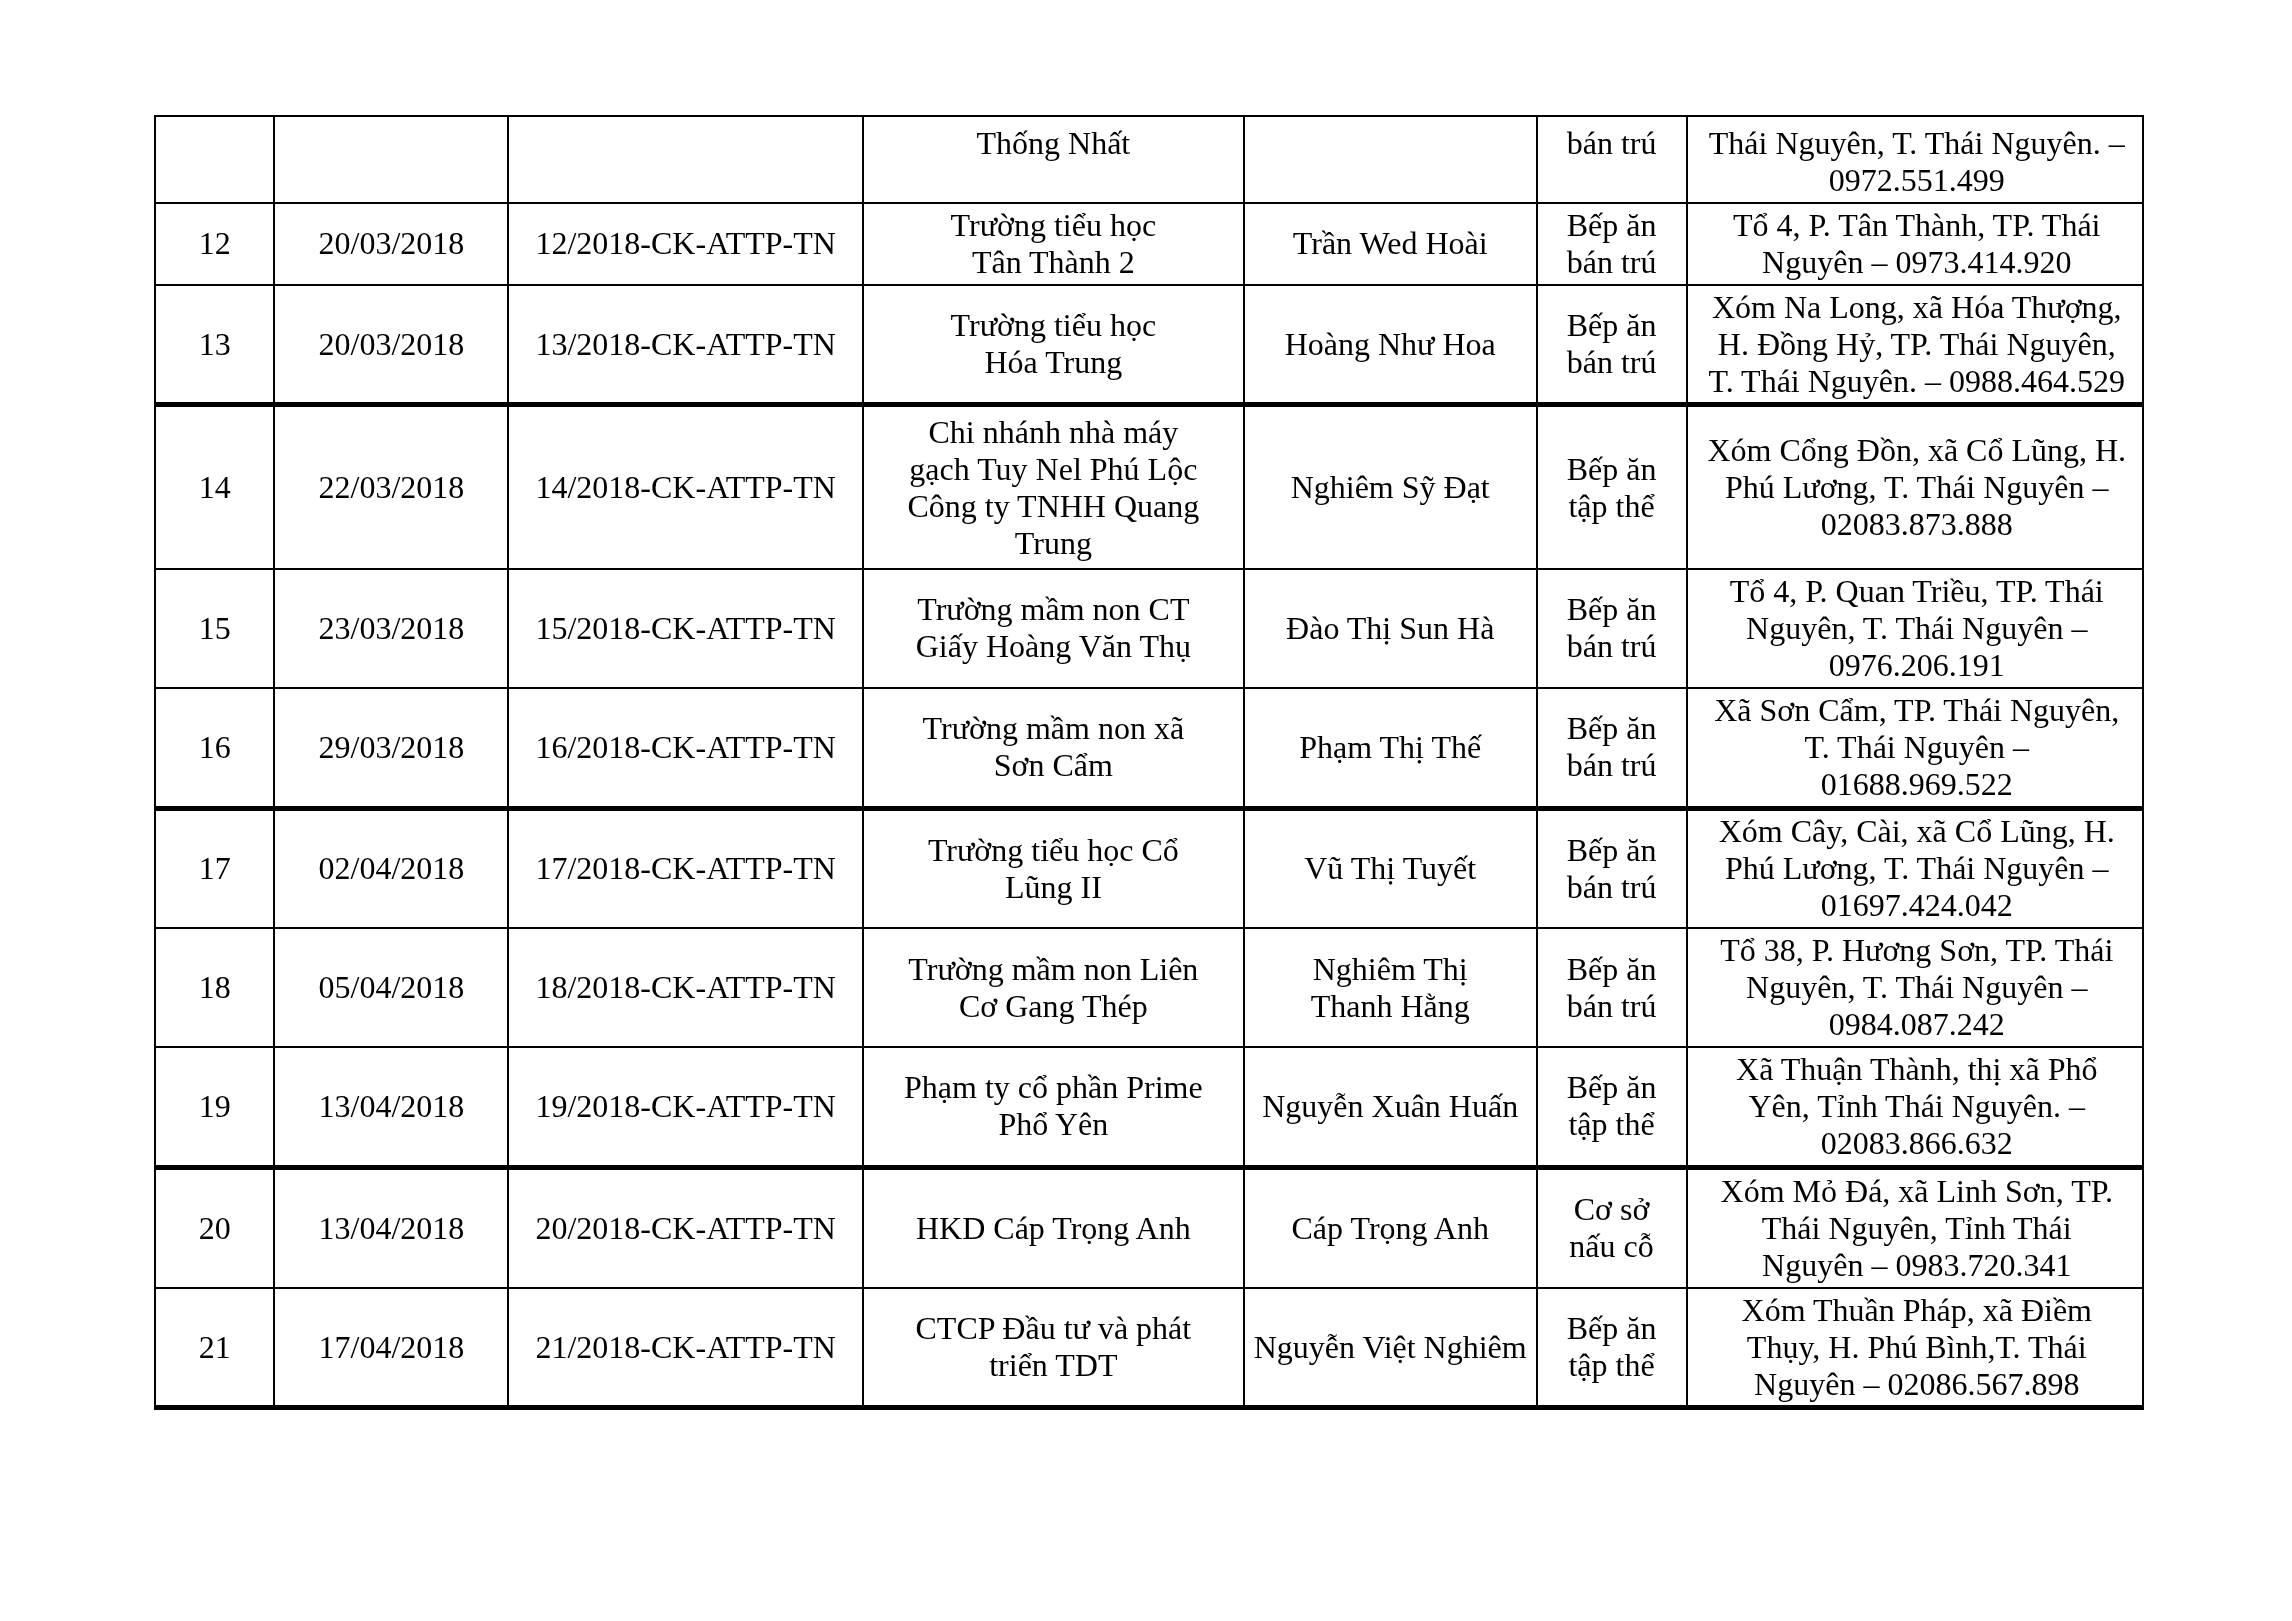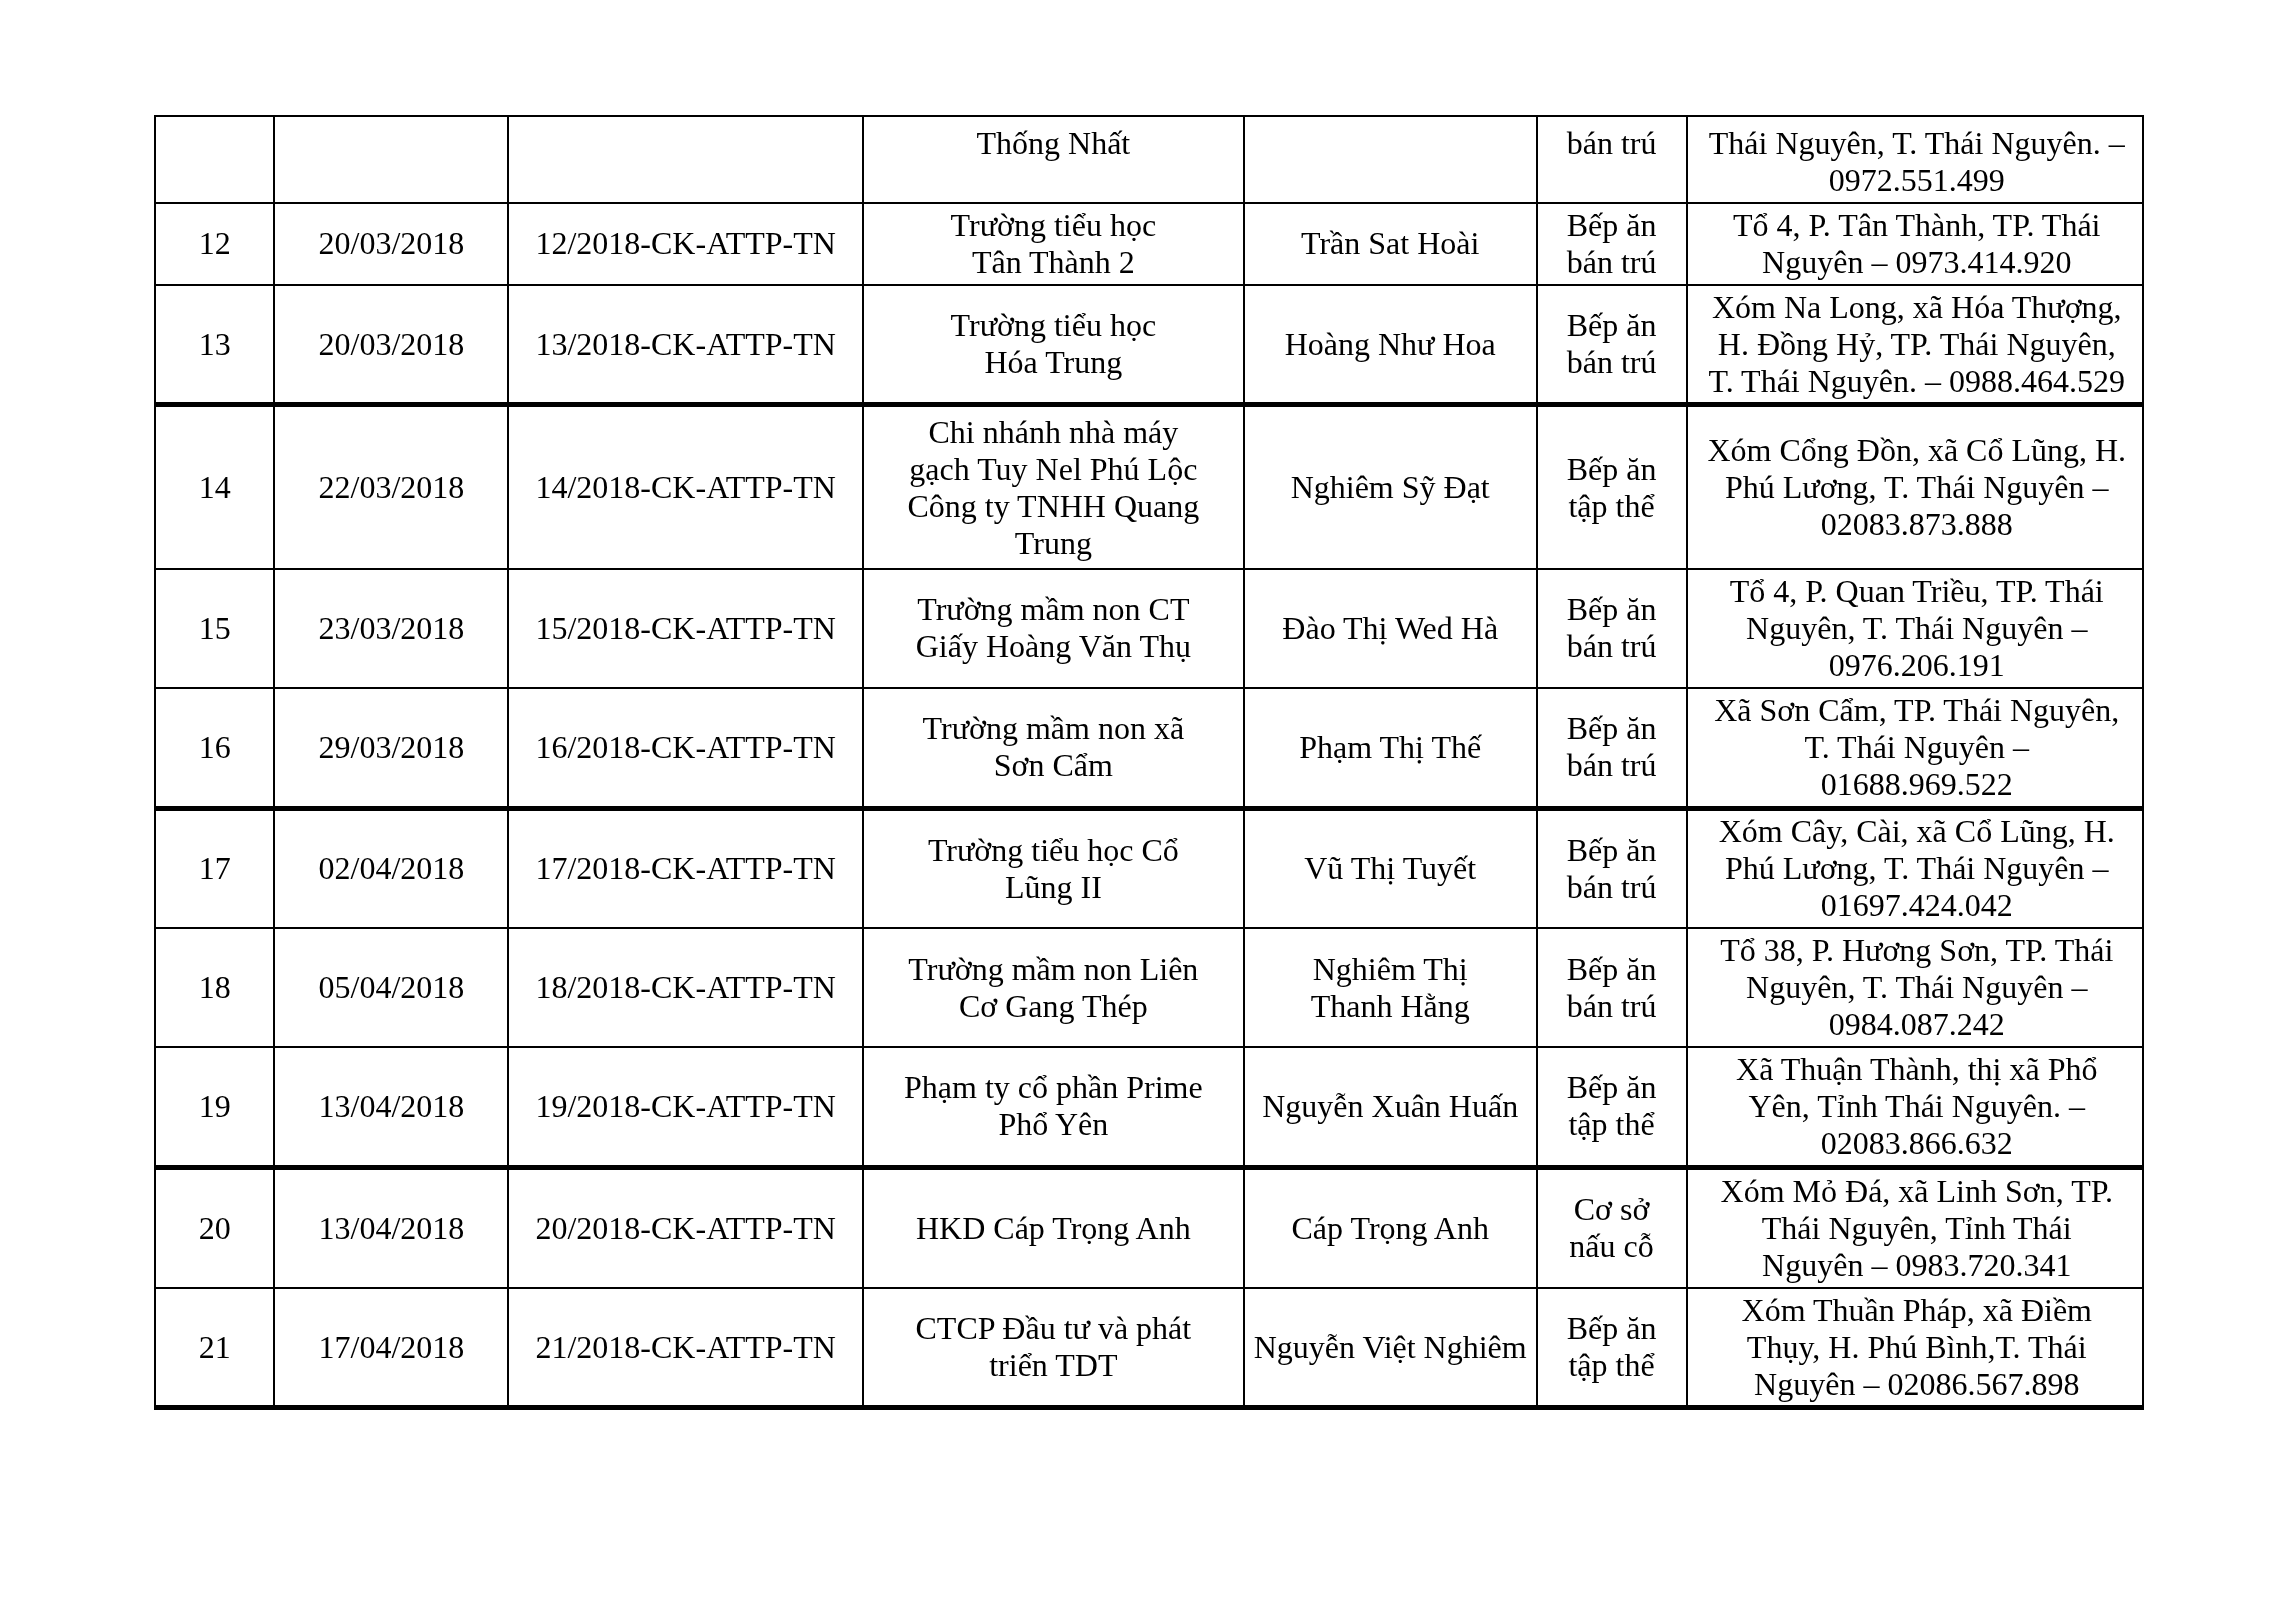--- a/index.html
+++ b/index.html
@@ -80,21 +80,21 @@
         <td class="addr">Thái Nguyên, T. Thái Nguyên. –
 0972.551.499</td>
       </tr>
 
       <tr class="h-2">
         <td>12</td>
         <td>20/03/2018</td>
         <td>12/2018-CK-ATTP-TN</td>
         <td>Trường tiểu học
 Tân Thành 2</td>
-        <td>Trần Sat Hoài</td>
+        <td>Trần Wed Hoài</td>
         <td>Bếp ăn
 bán trú</td>
         <td class="addr">Tổ 4, P. Tân Thành, TP. Thái
 Nguyên – 0973.414.920</td>
       </tr>
 
       <tr class="h-3 thick">
         <td>13</td>
         <td>20/03/2018</td>
         <td>13/2018-CK-ATTP-TN</td>
@@ -123,21 +123,21 @@
 Phú Lương, T. Thái Nguyên –
 02083.873.888</td>
       </tr>
 
       <tr class="h-3b">
         <td>15</td>
         <td>23/03/2018</td>
         <td>15/2018-CK-ATTP-TN</td>
         <td>Trường mầm non CT
 Giấy Hoàng Văn Thụ</td>
-        <td>Đào Thị Wed Hà</td>
+        <td>Đào Thị Sun Hà</td>
         <td>Bếp ăn
 bán trú</td>
         <td class="addr">Tổ 4, P. Quan Triều, TP. Thái
 Nguyên, T. Thái Nguyên –
 0976.206.191</td>
       </tr>
 
       <tr class="h-3 thick">
         <td>16</td>
         <td>29/03/2018</td>

